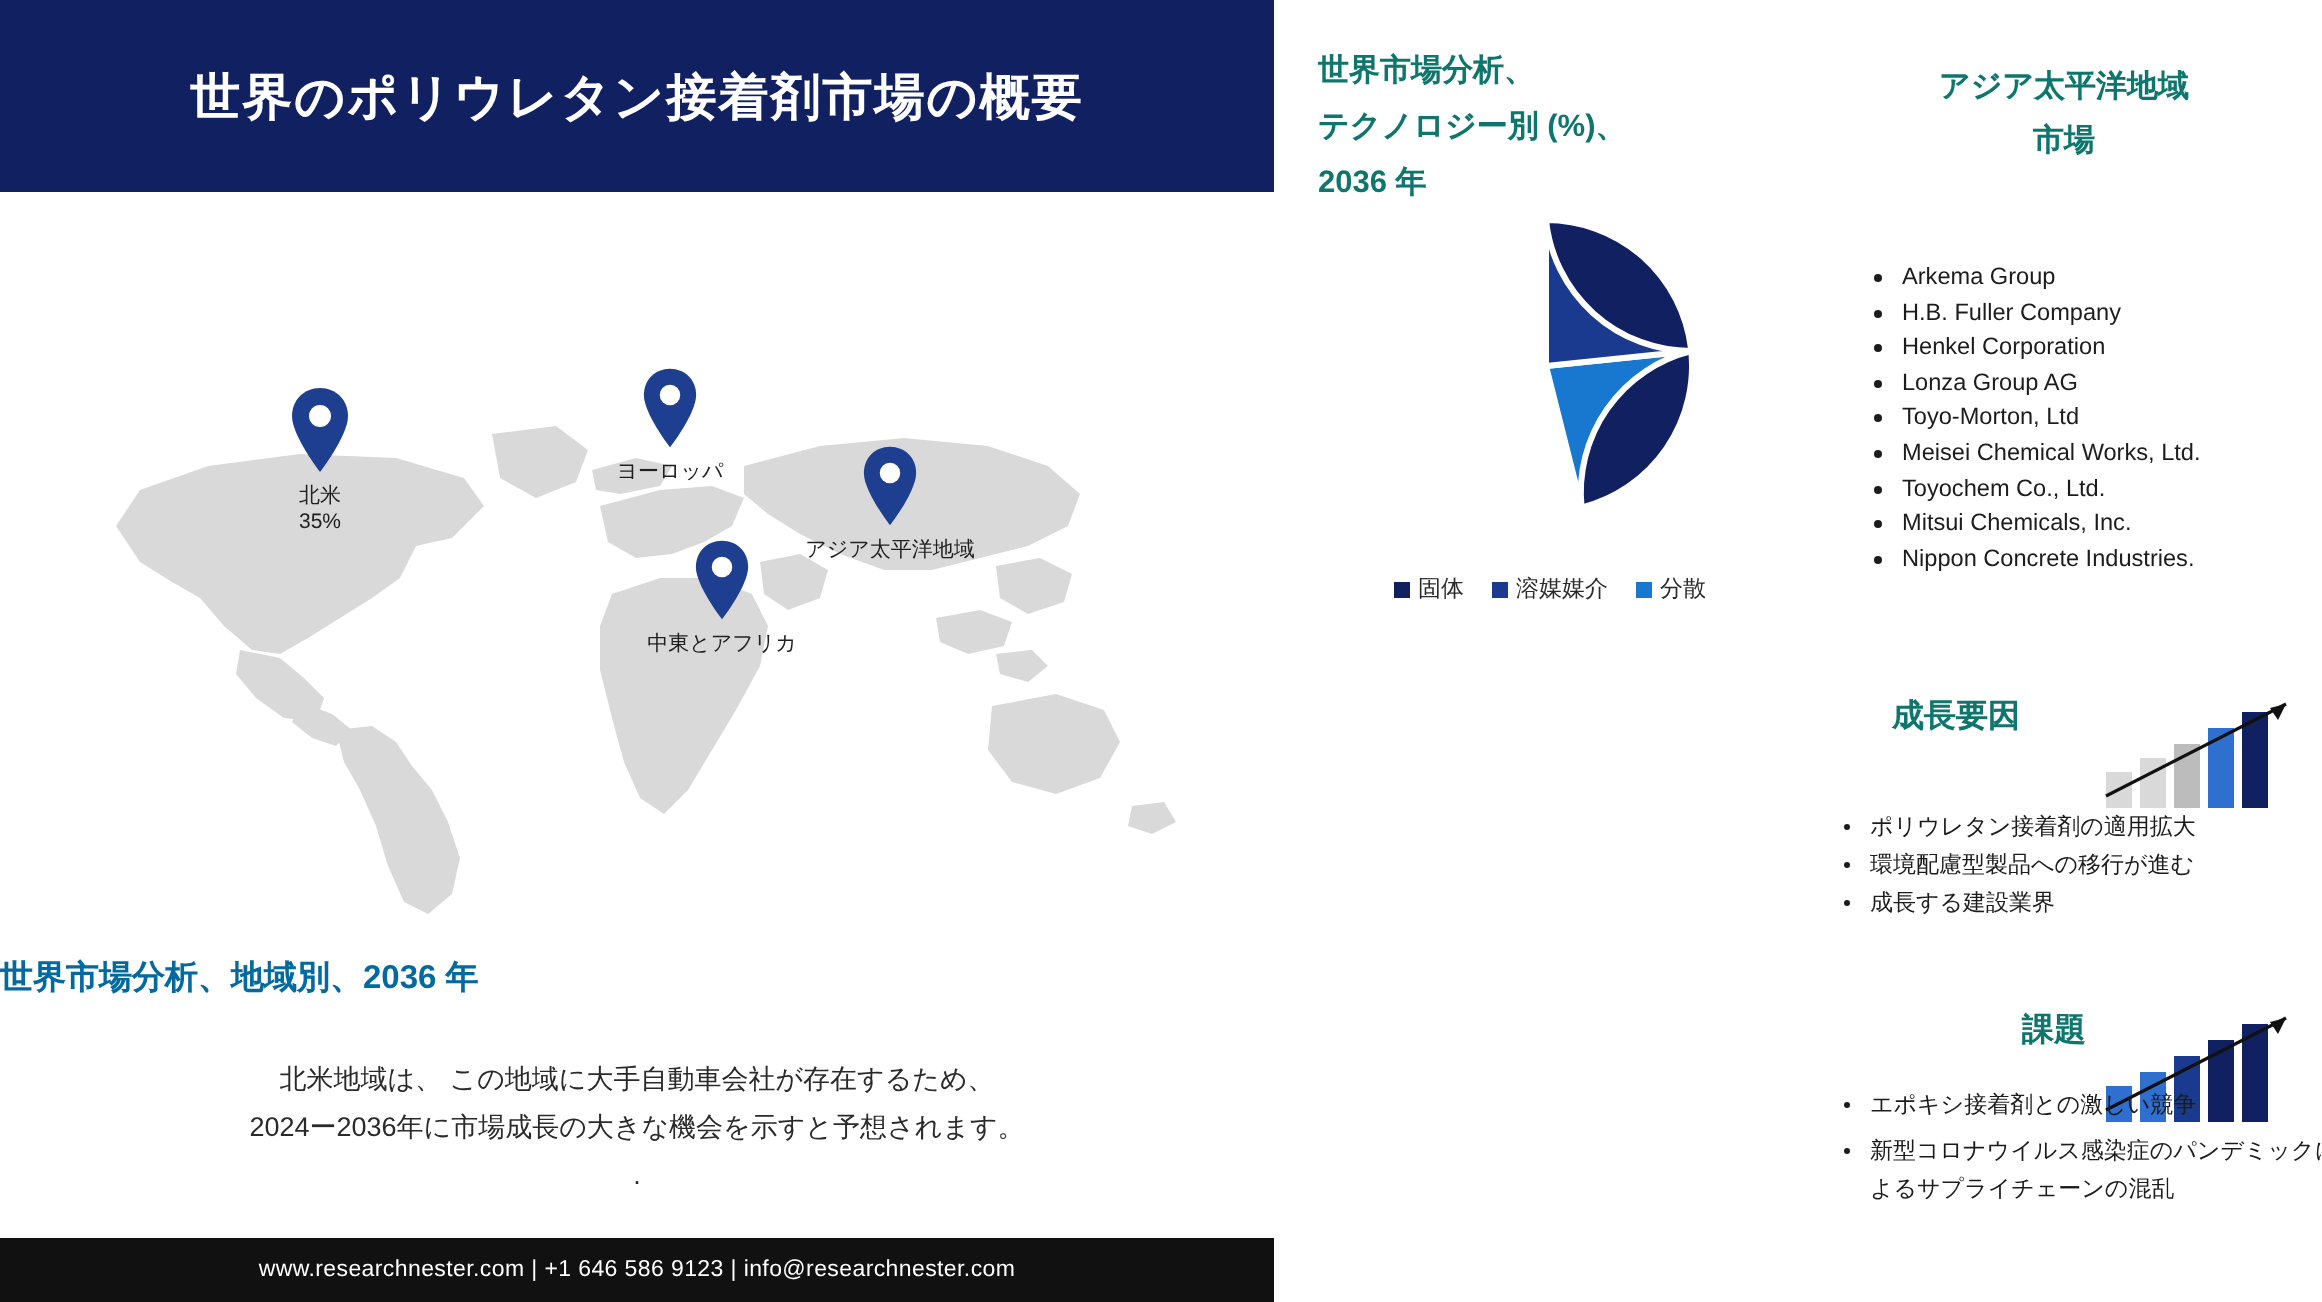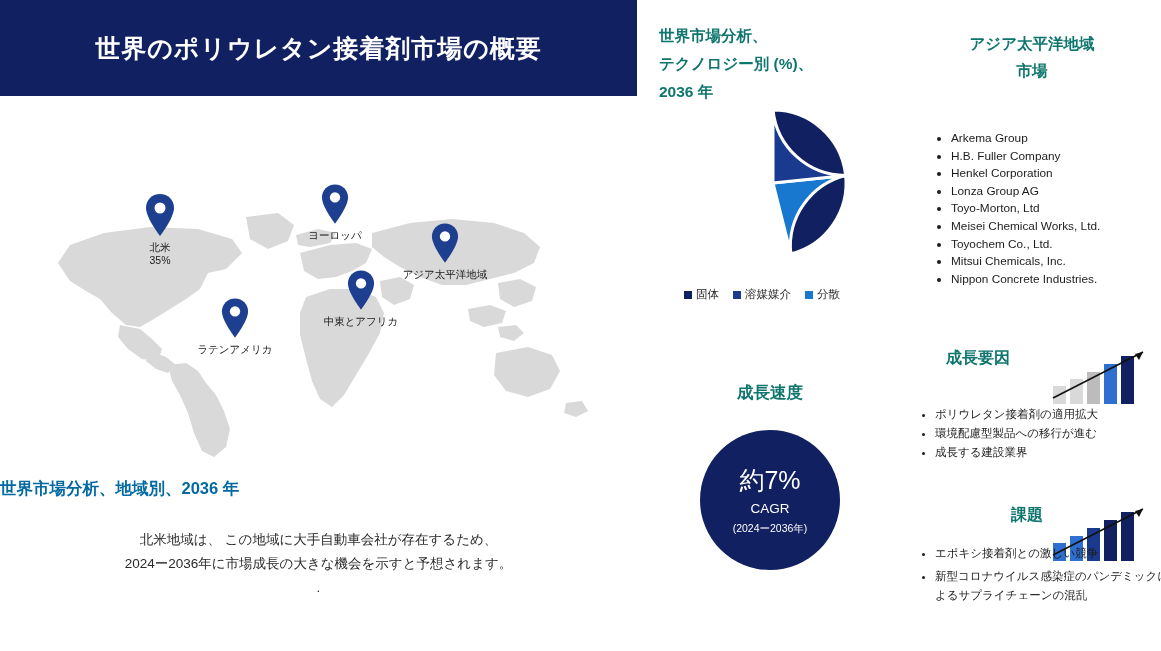--- a/index.html
+++ b/index.html
@@ -145,21 +145,21 @@
     width: 180px; height: 150px;
   }
   .pie-label {
     position: absolute;
     left: 56px; top: 107px;
     color: #ffffff;
     font-size: 13px;
   }
   .legend {
     position: absolute;
-    left: 1px;
+    left: 14px;
     top: 287px;
     width: 240px;
     display: flex;
     justify-content: center;
     gap: 14px;
     font-size: 11.5px;
     color: #2a2a2a;
   }
   .legend-item { display: flex; align-items: center; gap: 4px; }
   .legend-swatch {
@@ -335,36 +335,30 @@
       <div class="pin" style="left:306px; top:157px;">
         <span class="pin-glyph">
           <svg width="28" height="40" viewBox="0 0 30 42">
               <path d="M15 0C7 0 1 6 1 14c0 10 14 28 14 28s14-18 14-28C29 6 23 0 15 0z" fill="#1e3f8f"></path>
               <circle cx="15" cy="14" r="5.5" fill="#ffffff"></circle>
             </svg>
         </span>
         <span class="pin-label">中東とアフリカ</span>
       </div>
 
-      <div class="pin" style="left:180px; top:185px;">
-        <span class="pin-glyph">
-          <svg width="28" height="40" viewBox="0 0 30 42">
-              <path d="M15 0C7 0 1 6 1 14c0 10 14 28 14 28s14-18 14-28C29 6 23 0 15 0z" fill="#1e3f8f"></path>
-              <circle cx="15" cy="14" r="5.5" fill="#ffffff"></circle>
-            </svg>
-        </span>
-        <span class="pin-label">ラテンアメリカ</span>
-      </div>
     </div>
 
     <div class="region-heading">世界市場分析、地域別、2036 年</div>
     <div class="region-desc">北米地域は、 この地域に大手自動車会社が存在するため、
 2024ー2036年に市場成長の大きな機会を示すと予想されます。
 .</div>
 
+    <div class="footer-bar">
+      <span class="footer-text">www.researchnester.com  |  +1 646 586 9123  |  info@researchnester.com</span>
+    </div>
   </div>
 
   <div class="right-grid">
 
     <div class="cell cell-tech">
       <div class="cell-title tech-title">世界市場分析、
 テクノロジー別 (%)、
 2036 年</div>
 
       <div class="pie-wrap">
@@ -407,28 +401,20 @@
         <li>Henkel Corporation</li>
         <li>Lonza Group AG</li>
         <li>Toyo-Morton, Ltd</li>
         <li>Meisei Chemical Works, Ltd.</li>
         <li>Toyochem Co., Ltd.</li>
         <li>Mitsui Chemicals, Inc.</li>
         <li>Nippon Concrete Industries.</li>
       </ul>
     </div>
 
-    <div class="cell cell-growth">
-      <div class="cell-title growth-title">成長速度</div>
-      <div class="donut">
-        <div class="big">約7%</div>
-        <div class="cagr">CAGR</div>
-        <div class="years">(2024ー2036年)</div>
-      </div>
-    </div>
 
     <div class="cell cell-factors">
       <div class="cell-title factors-title">成長要因</div>
 
       <div class="mini-chart mini-chart-1">
         <svg width="100" height="56" viewBox="0 0 100 56">
           <rect x="2" y="38" width="13" height="18" fill="#d9d9d9"></rect>
           <rect x="19" y="31" width="13" height="25" fill="#d9d9d9"></rect>
           <rect x="36" y="24" width="13" height="32" fill="#bcbcbc"></rect>
           <rect x="53" y="16" width="13" height="40" fill="#2f6fd0"></rect>

